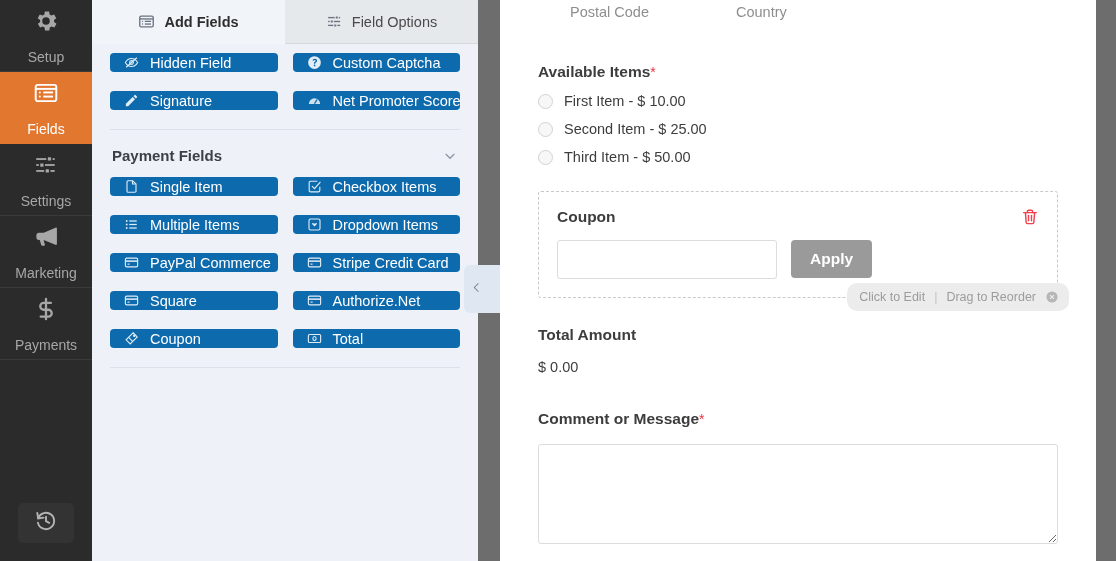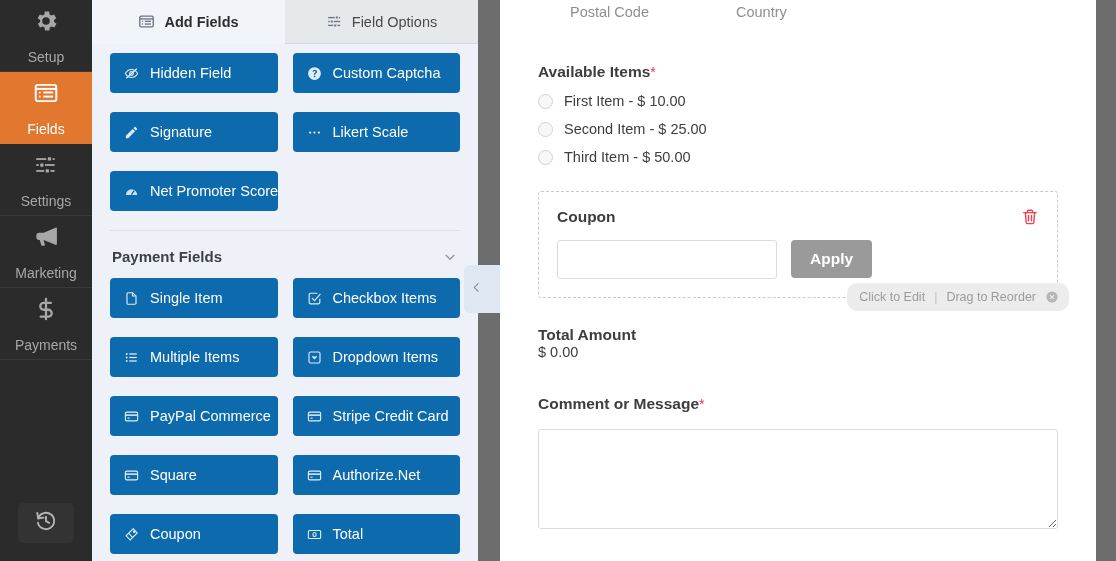--- a/index.html
+++ b/index.html
@@ -120,21 +120,21 @@
   .field-grid {
     display: grid;
     grid-template-columns: 1fr 1fr;
     column-gap: 15px;
     row-gap: 19px;
     padding-top: 9px;
   }
   .field-btn {
     background: #0d6aad;
     color: #ffffff;
-    height: 40px;
+    height: 19px;
     border-radius: 4px;
     display: flex;
     align-items: center;
     gap: 11px;
     padding: 0 14px;
     box-sizing: border-box;
     font-size: 14.5px;
     cursor: pointer;
     user-select: none;
     overflow: hidden;
@@ -301,20 +301,21 @@
     color: #9c9c9c;
     white-space: nowrap;
   }
   .hint .sep { color: #c4c4c4; }
   .hint .xc { line-height: 0; cursor: pointer; }
 
   .total-block { margin-top: 28px; }
   .total-val {
     font-size: 14.5px;
     color: #3d3d3d;
+    margin-top: 15px;
   }
   .comment-block { margin-top: 35px; }
   .textarea {
     margin-top: 16px;
     width: 520px;
     height: 100px;
     border: 1px solid #dcdcdc;
     border-radius: 3px;
     background: #fff;
     box-sizing: border-box;
@@ -455,30 +456,20 @@
 
         <div class="field-btn">
           <span class="ic">
             <svg width="15" height="15" viewBox="0 0 24 24" fill="#ffffff">
               <path d="M3 17.3V21h3.7L17.6 10.1l-3.7-3.7zM20.7 7a1 1 0 0 0 0-1.4l-2.3-2.3a1 1 0 0 0-1.4 0l-1.8 1.8 3.7 3.7z"></path>
             </svg>
           </span>
           <span>Signature</span>
         </div>
 
-        <div class="field-btn">
-          <span class="ic">
-            <svg width="15" height="15" viewBox="0 0 24 24" fill="#ffffff">
-              <circle cx="5" cy="12" r="1.8"></circle>
-                <circle cx="12" cy="12" r="1.8"></circle>
-                <circle cx="19" cy="12" r="1.8"></circle>
-            </svg>
-          </span>
-          <span>Likert Scale</span>
-        </div>
 
         <div class="field-btn">
           <span class="ic">
             <svg width="15" height="15" viewBox="0 0 24 24" fill="none" stroke="#ffffff" stroke-width="1.8">
               <path d="M3 17.5a9 9 0 1 1 18 0z" fill="#ffffff" stroke="none" opacity=".9"></path>
               <line x1="12" y1="17" x2="16" y2="10.5" stroke="#0d6aad" stroke-width="2"></line>
             </svg>
           </span>
           <span>Net Promoter Score</span>
         </div>

